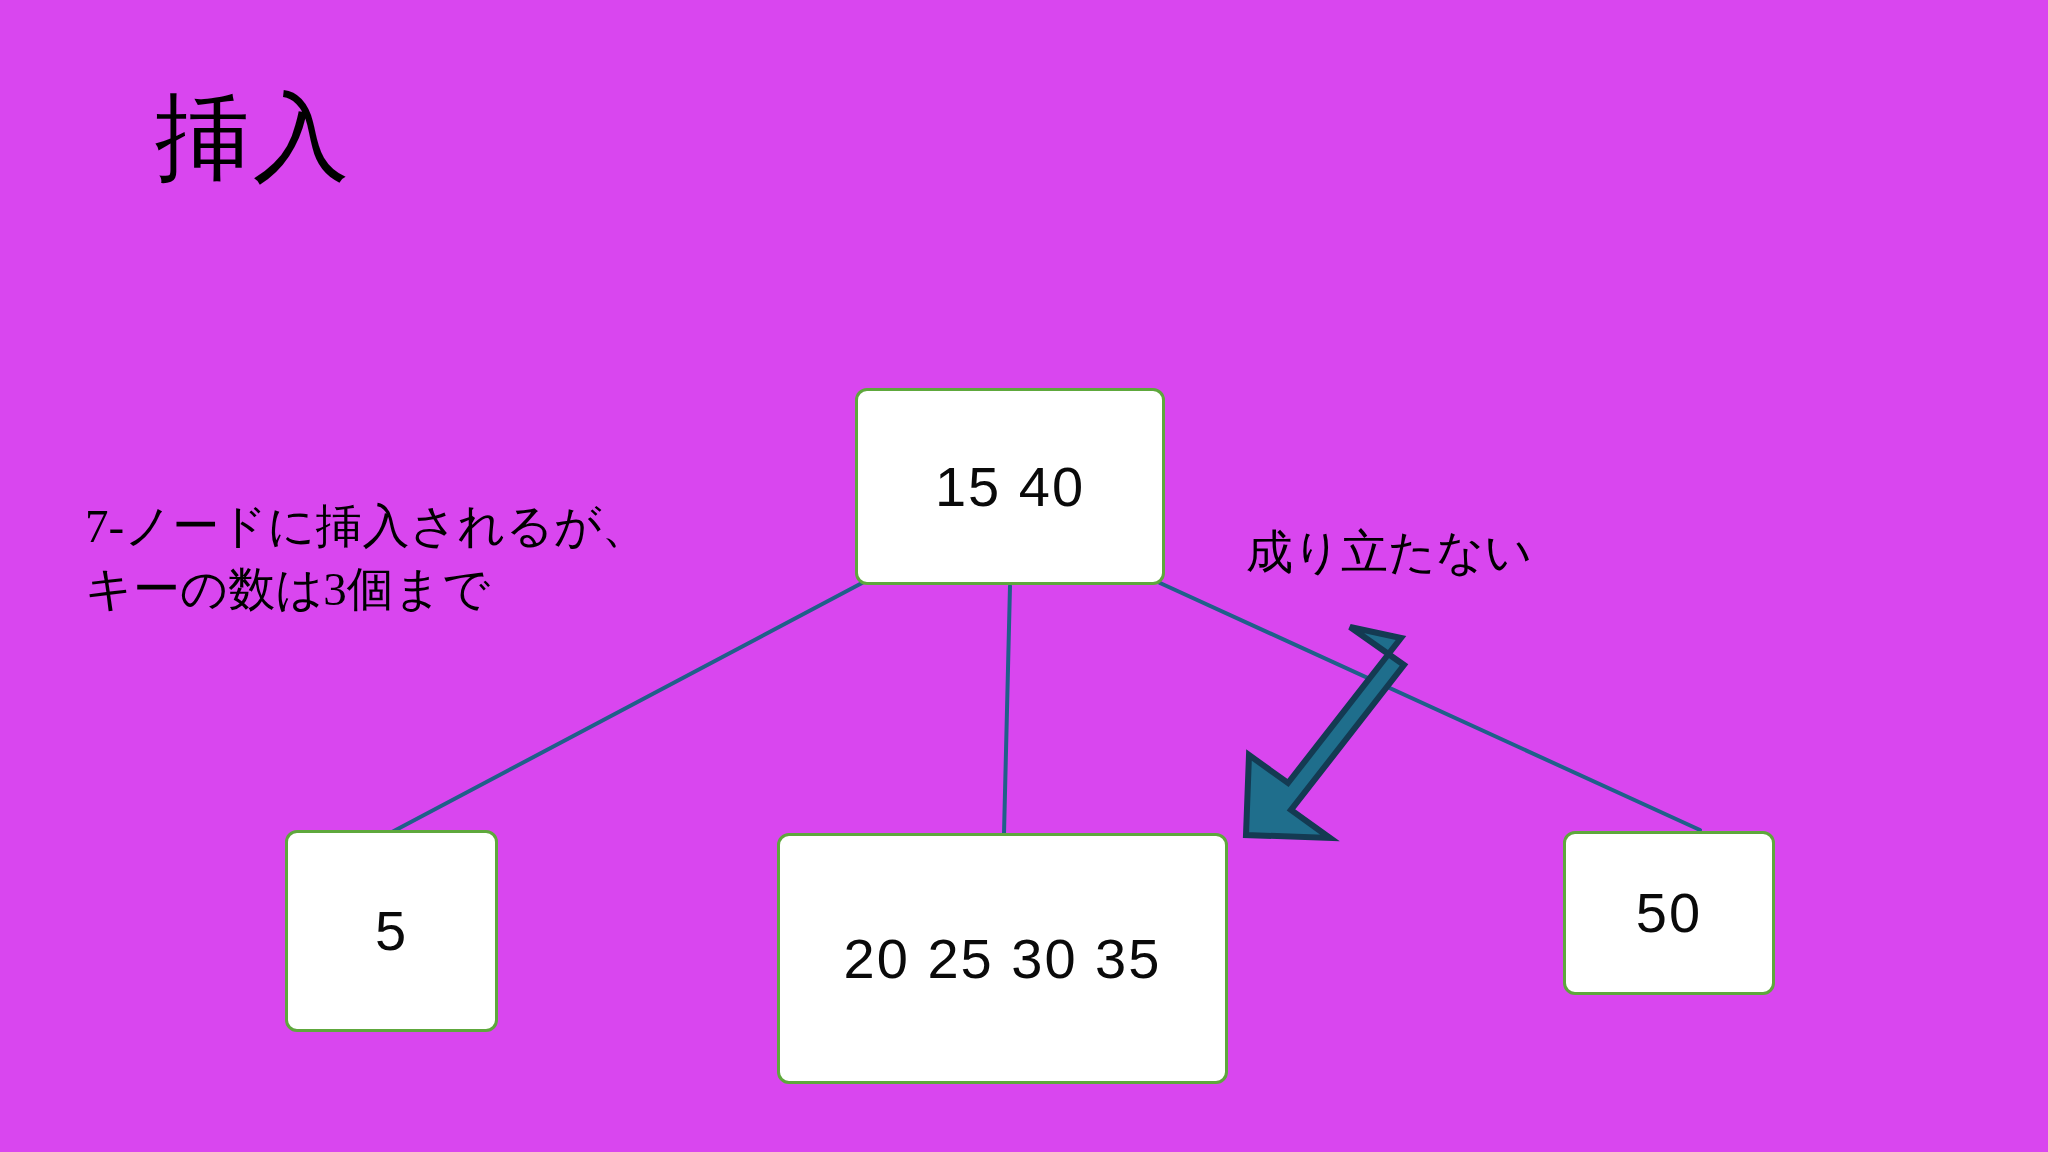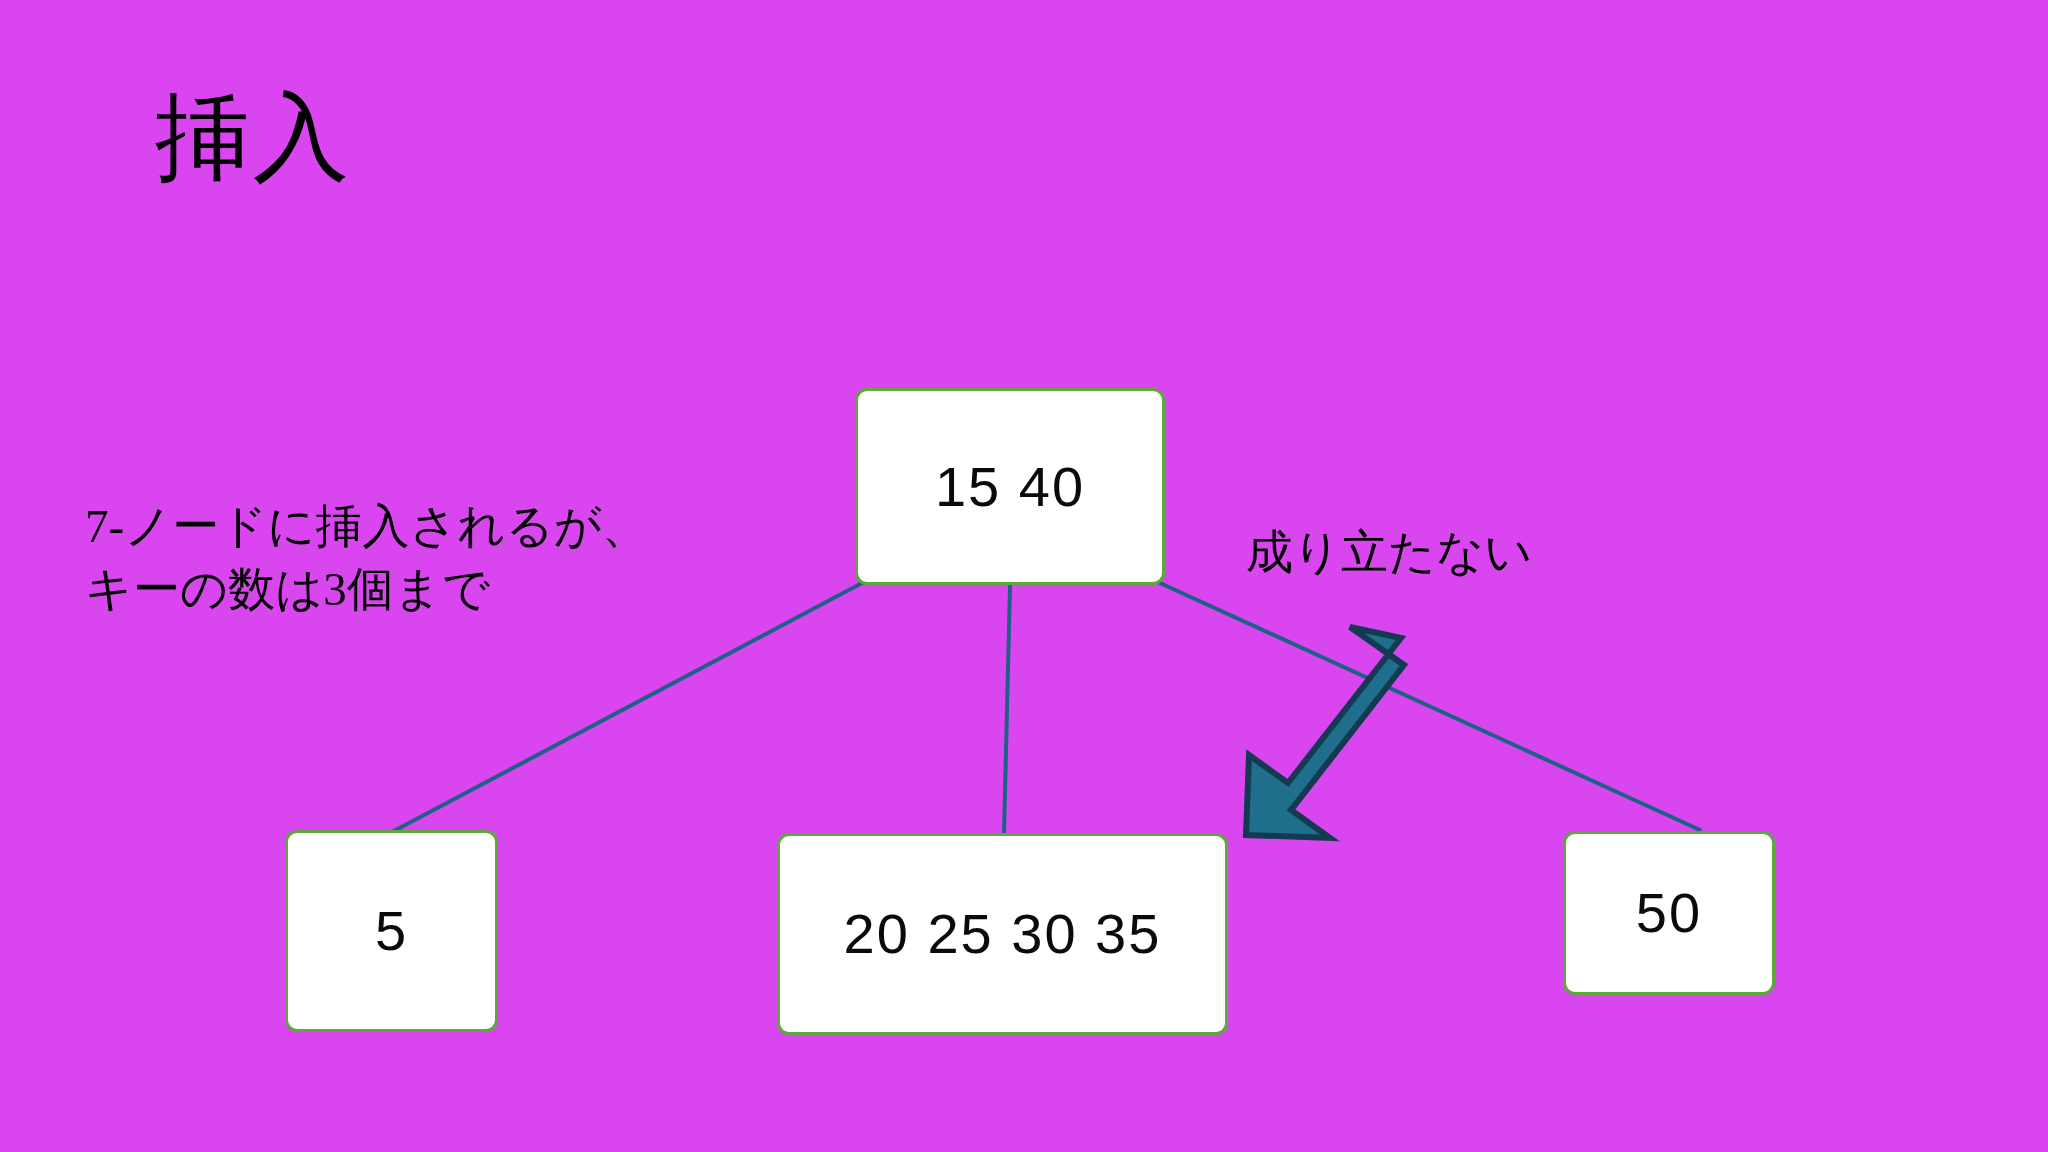--- a/index.html
+++ b/index.html
@@ -76,21 +76,21 @@
   .node-label {
     font-family: "Liberation Sans", "DejaVu Sans", sans-serif;
     font-size: 56px;
     color: #0a0a0a;
     letter-spacing: 2px;
     white-space: nowrap;
     line-height: 1;
   }
   #node-root   { left: 855px;  top: 388px;  width: 310px; height: 197px; }
   #node-left   { left: 285px;  top: 830px;  width: 213px; height: 202px; }
-  #node-middle { left: 777px;  top: 833px;  width: 451px; height: 202px; }
+  #node-middle { left: 777px;  top: 833px;  width: 451px; height: 251px; }
   #node-right  { left: 1563px; top: 831px;  width: 212px; height: 164px; }
 </style>
 </head>
 <body>
 
 <div id="slide">
 
   <div id="slide-title">挿入</div>
 
   <svg id="tree-svg" viewBox="0 0 2048 1152" xmlns="http://www.w3.org/2000/svg">

